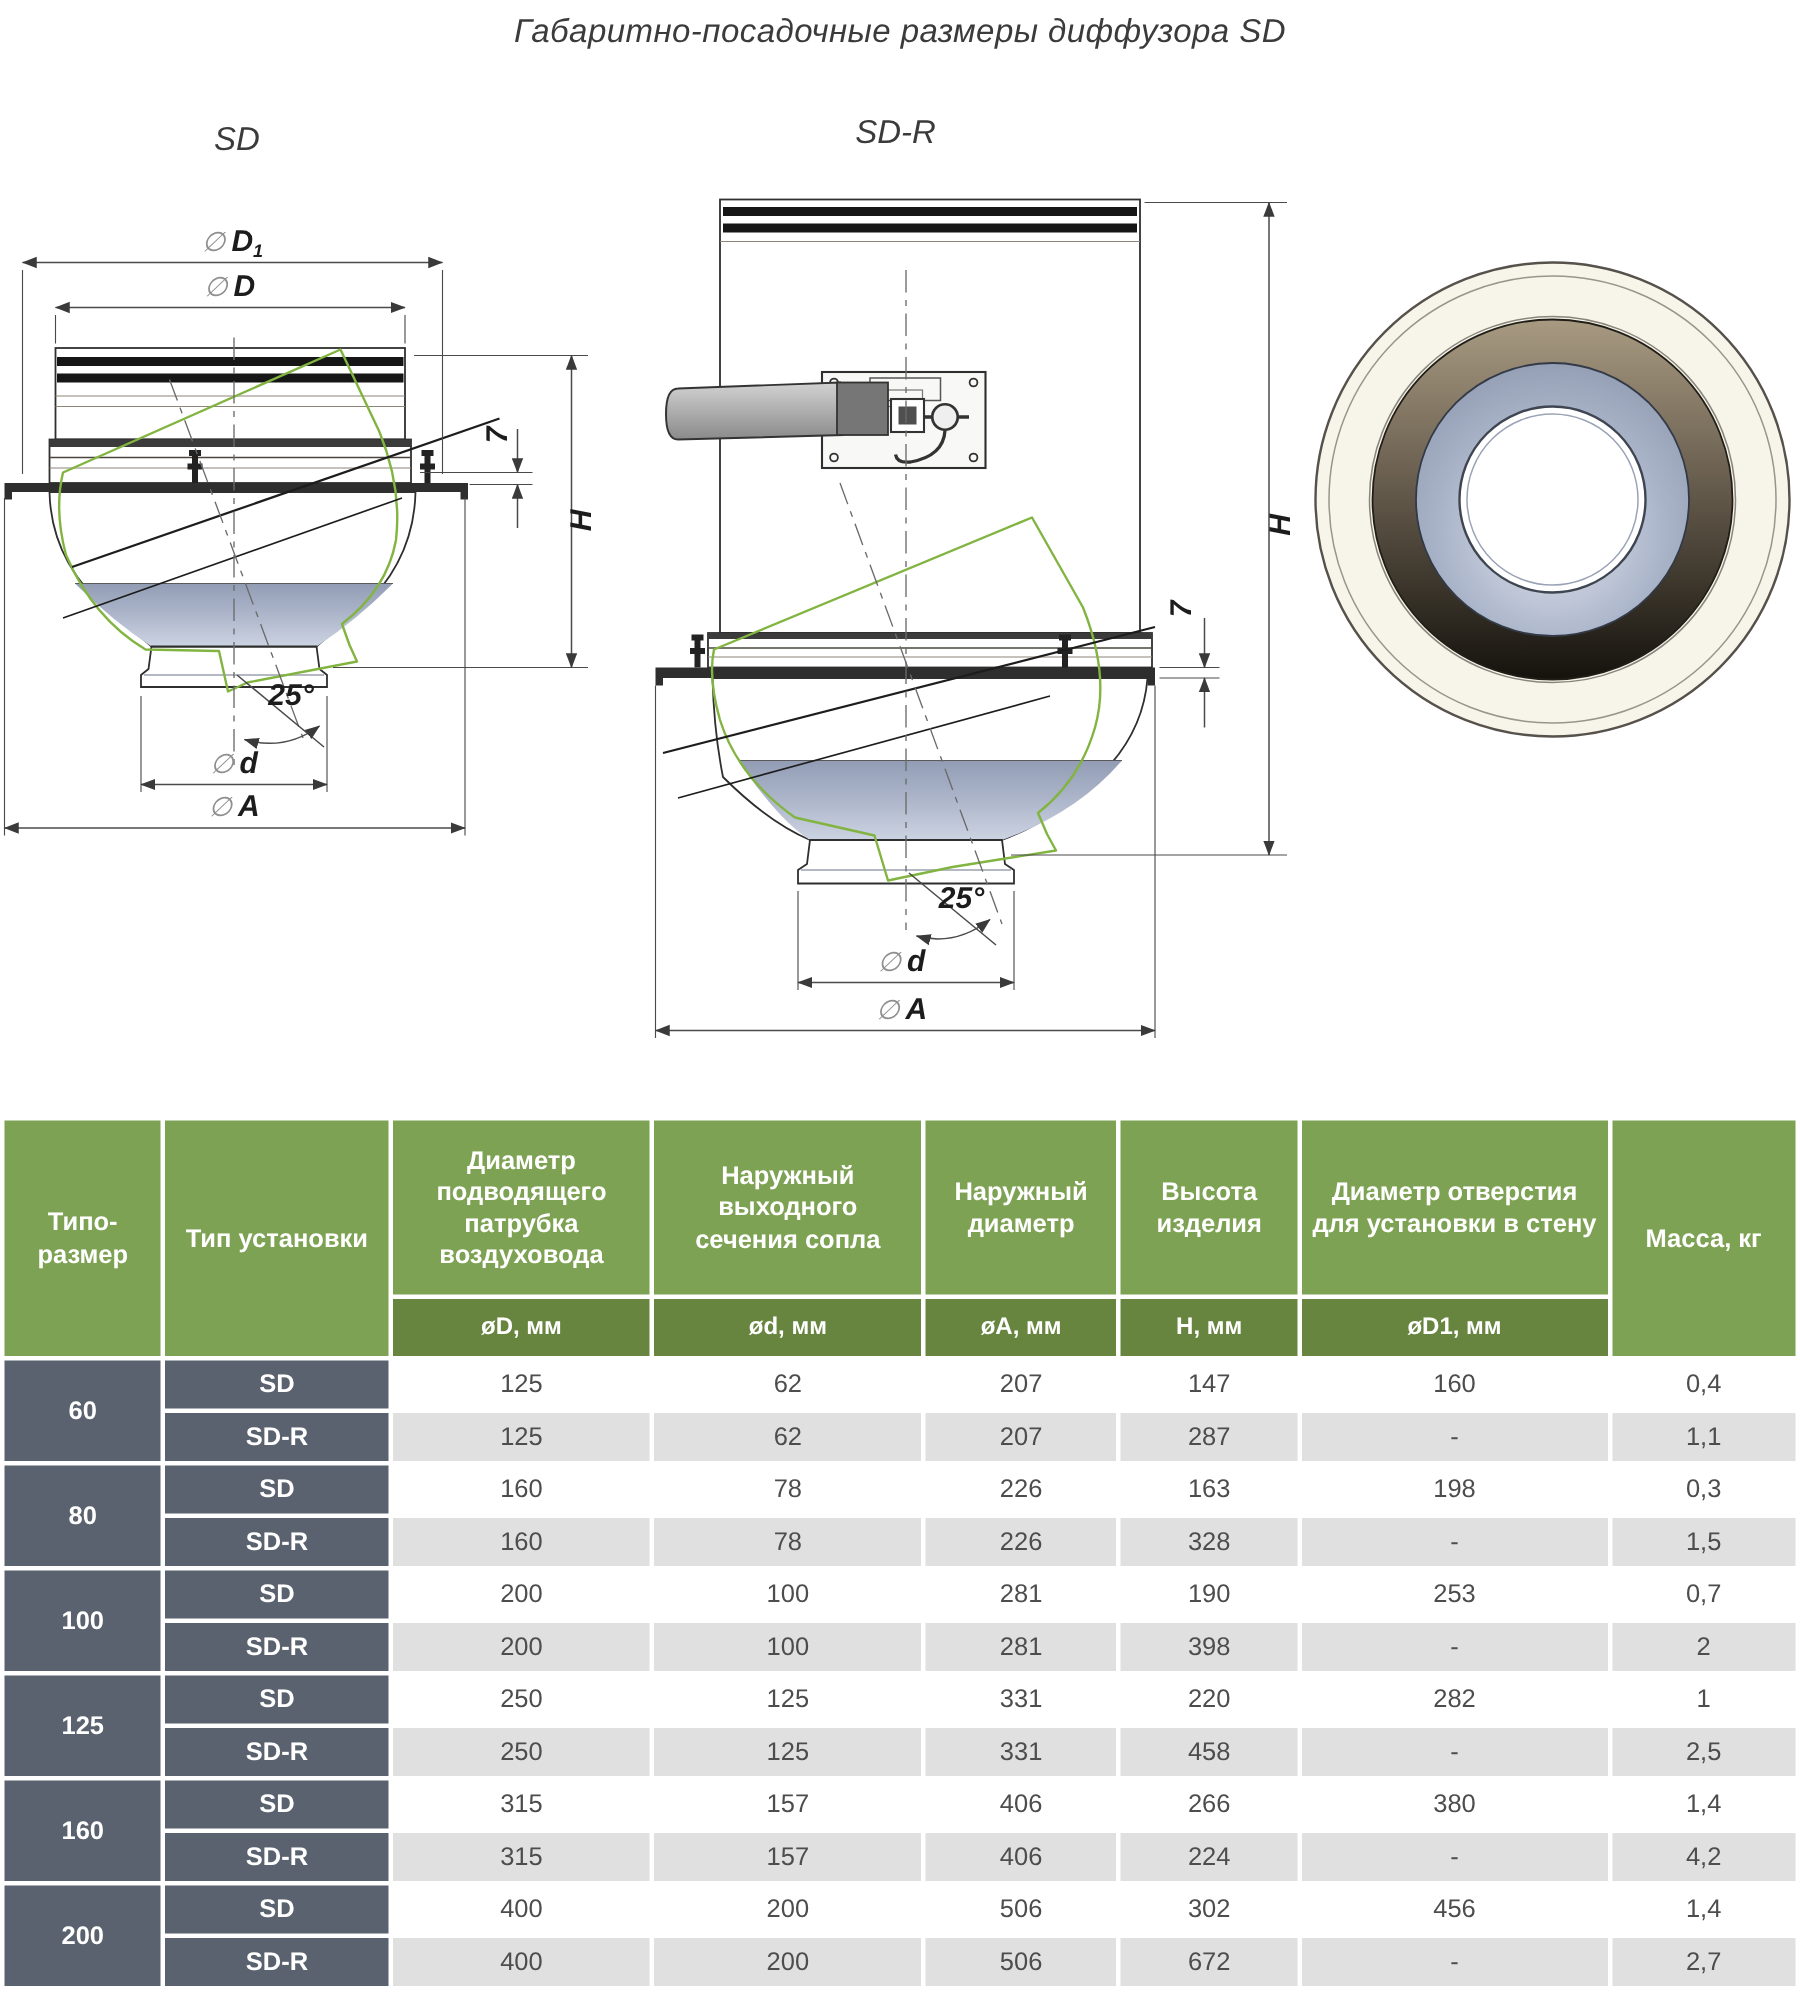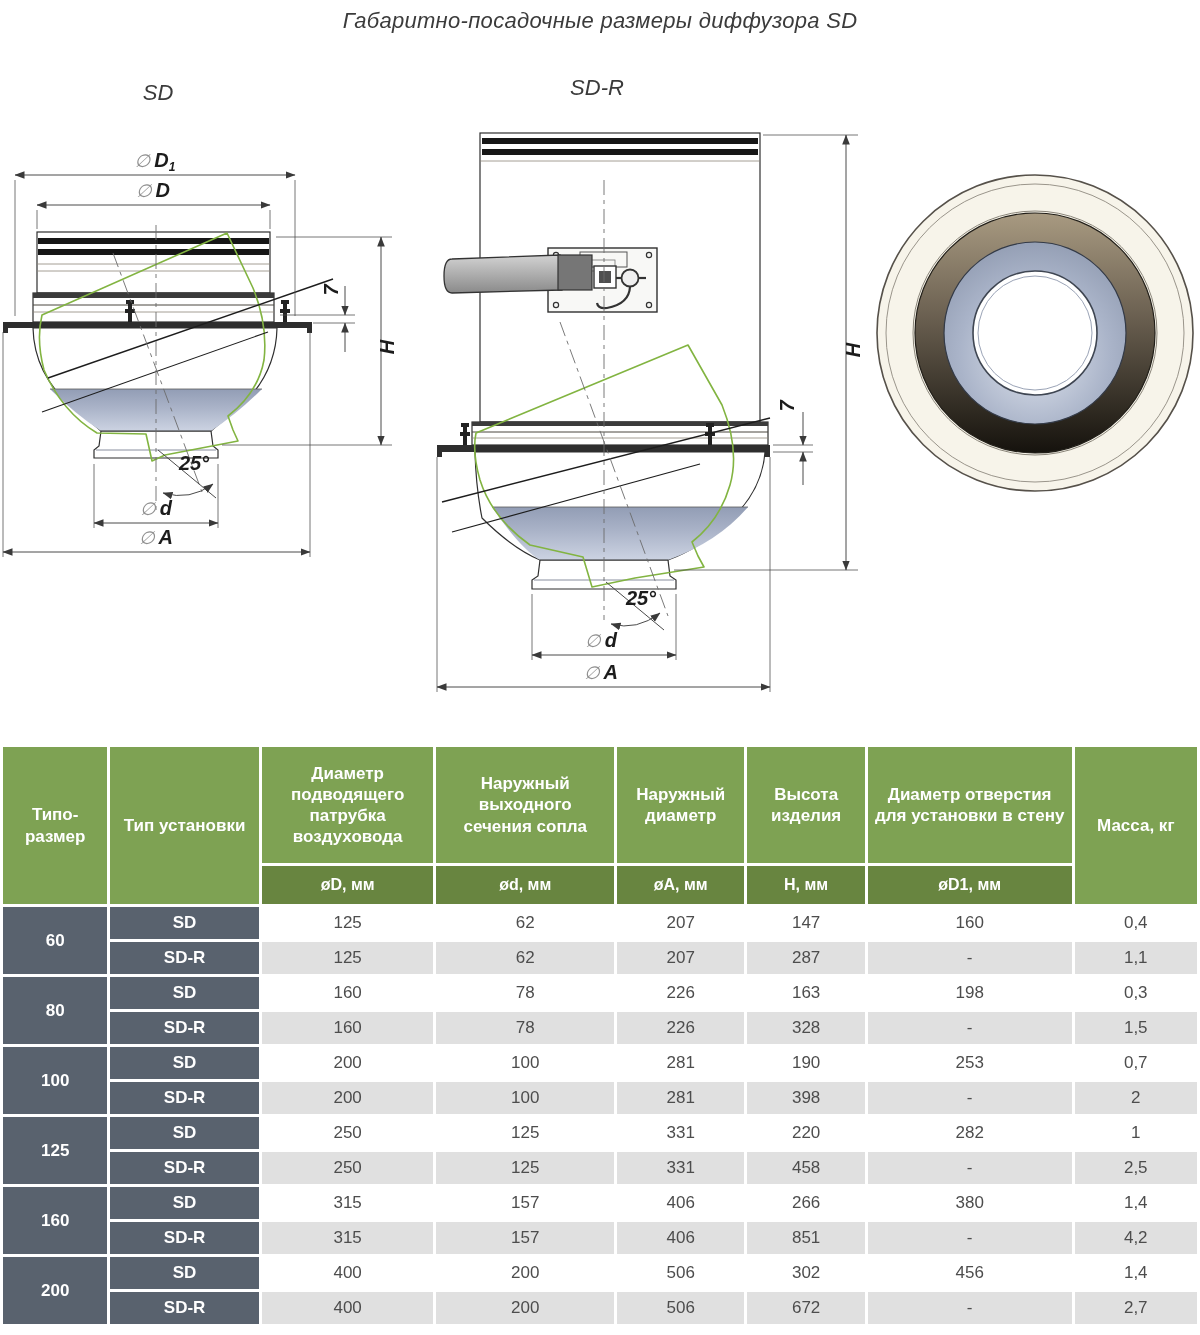--- a/index.html
+++ b/index.html
@@ -406,21 +406,21 @@
     <td class="val">406</td>
     <td class="val">266</td>
     <td class="val">380</td>
     <td class="val">1,4</td>
   </tr>
   <tr class="r-sdr">
     <td class="dark">SD-R</td>
     <td class="val">315</td>
     <td class="val">157</td>
     <td class="val">406</td>
-    <td class="val">851</td>
+    <td class="val">224</td>
     <td class="val">-</td>
     <td class="val">4,2</td>
   </tr>
 
   <tr class="r-sd">
     <td class="dark" rowspan="2">200</td>
     <td class="dark">SD</td>
     <td class="val">400</td>
     <td class="val">200</td>
     <td class="val">506</td>

